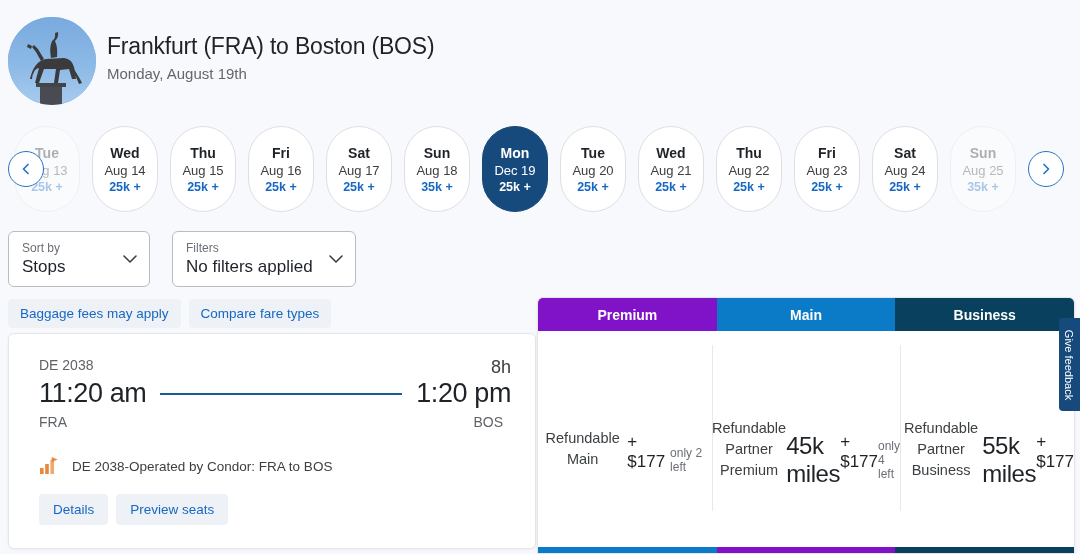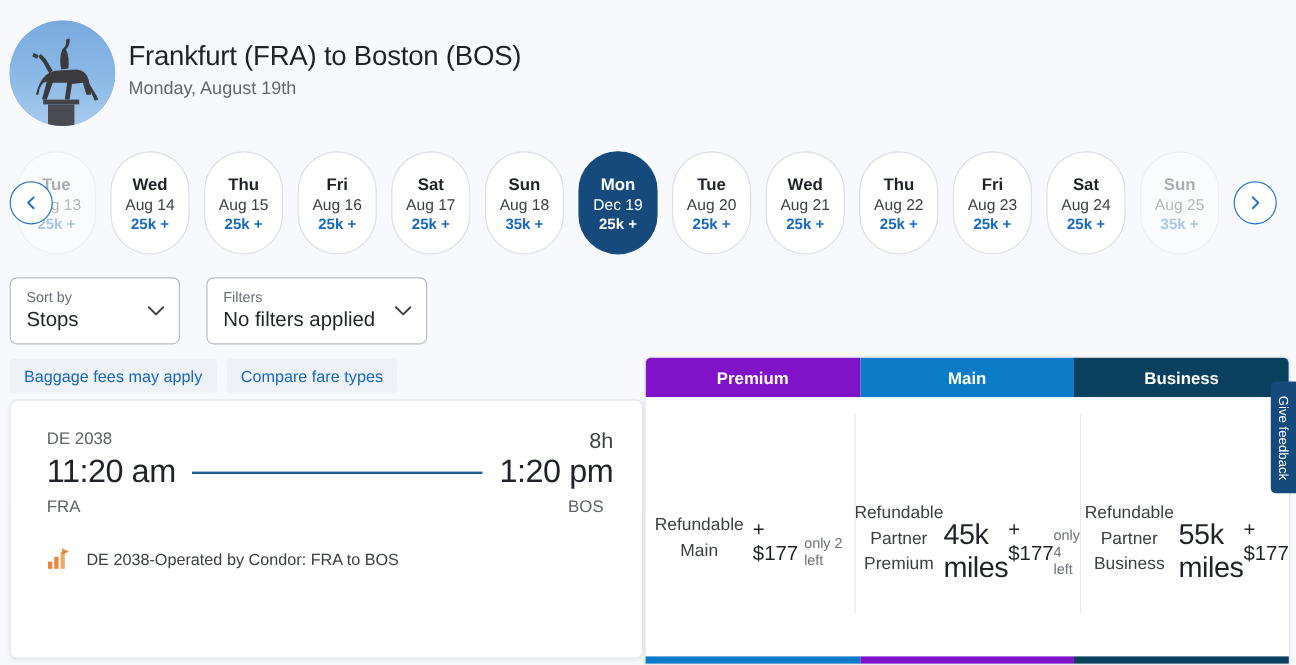--- a/index.html
+++ b/index.html
@@ -282,20 +282,24 @@
     </div>
     <div class="fc-operated">
       <svg width="22" height="20" viewBox="0 0 22 20">
         <rect x="1" y="12" width="3.6" height="6" fill="#e8883c"></rect>
         <rect x="6.2" y="8" width="3.6" height="10" fill="#e8883c"></rect>
         <rect x="11.4" y="4" width="3.6" height="14" fill="#efa96d"></rect>
         <path d="M12.6 1 L18.5 3.6 L12.6 6.2 Z" fill="#e8883c"></path>
       </svg>
       <span class="txt">DE 2038-Operated by Condor: FRA to BOS</span>
     </div>
+    <div class="fc-buttons">
+      <div class="fc-btn">Details</div>
+      <div class="fc-btn">Preview seats</div>
+    </div>
   </div>
 
   <div class="fare-panel">
     <div class="fare-tabs" id="fareTabs">
         <div class="fare-tab" style="background: rgb(128, 18, 200);">
           <span>Premium</span>
         </div>
         <div class="fare-tab" style="background: rgb(11, 122, 199);">
           <span>Main</span>
         </div>

